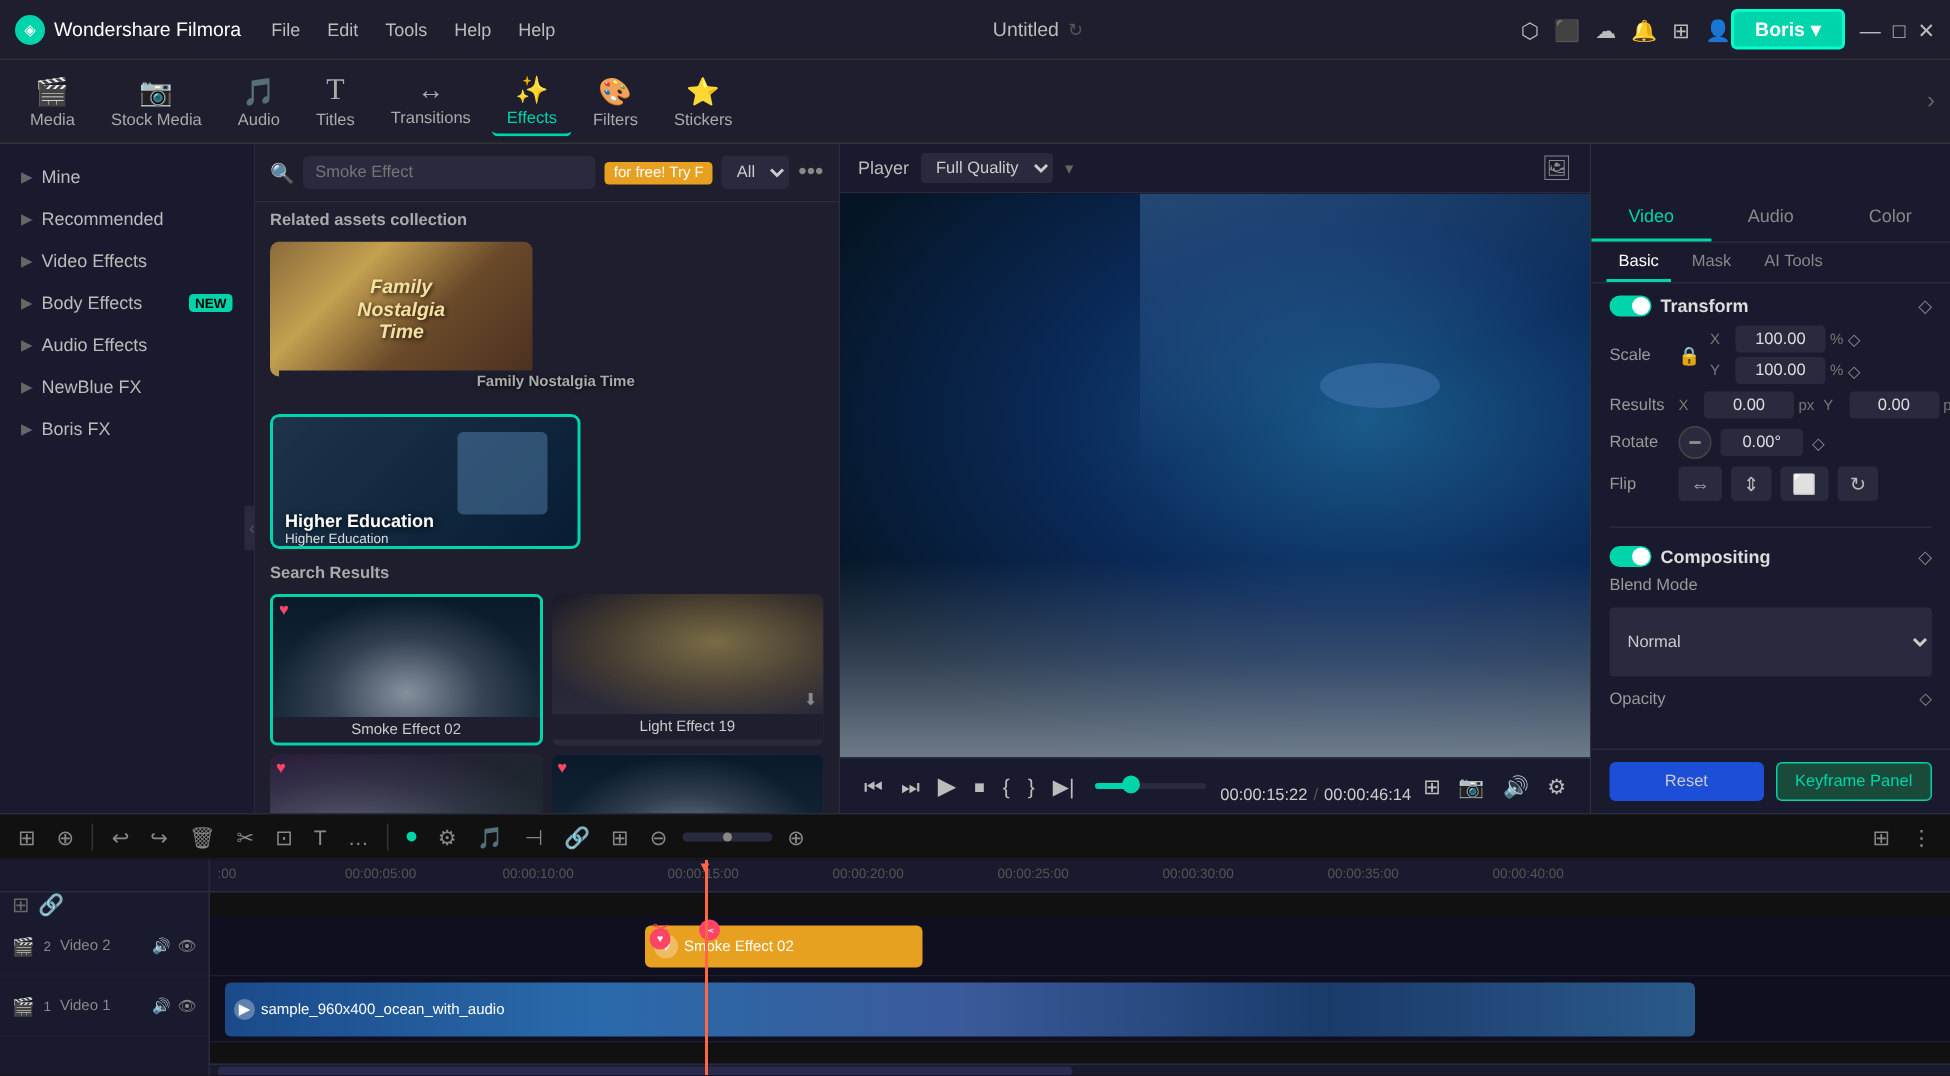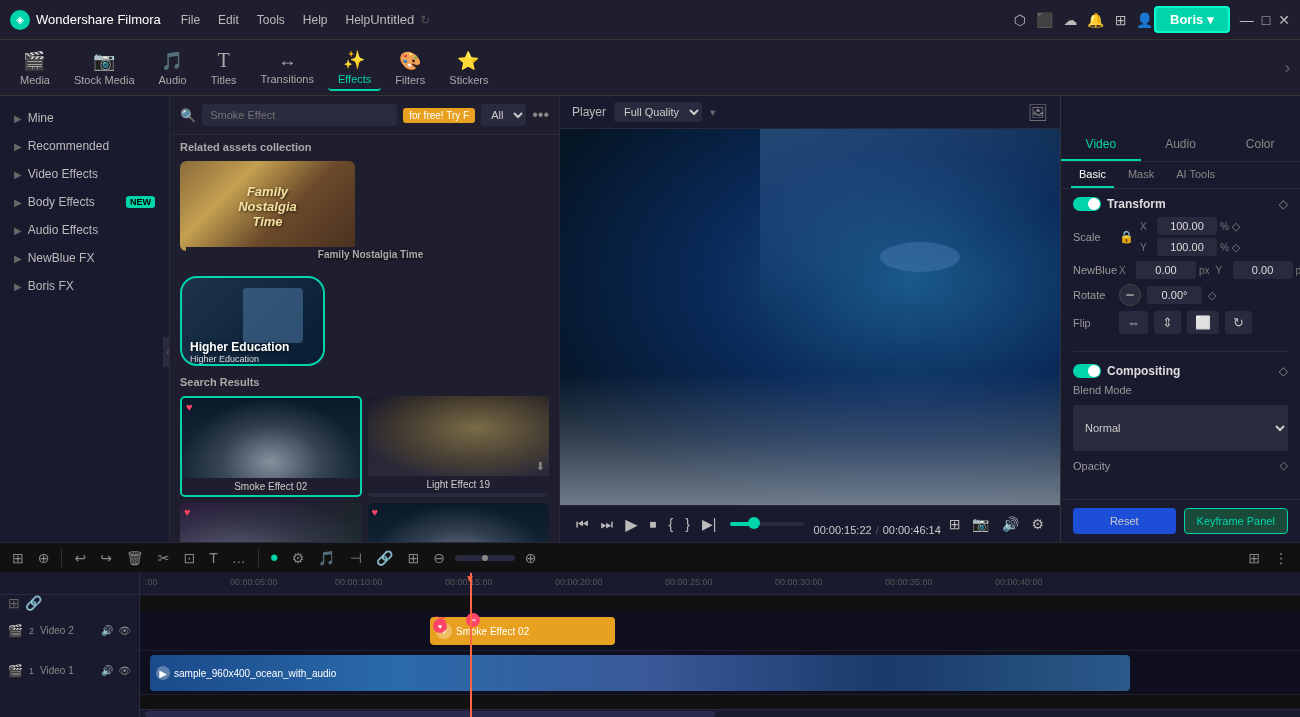--- a/index.html
+++ b/index.html
@@ -4,21 +4,21 @@
   <style>
     * { box-sizing: border-box; margin: 0; padding: 0; }
     body { font-family: 'Segoe UI', Arial, sans-serif; background: #1a1a2e; color: #ccc; font-size: 12px; overflow: hidden; width: 1300px; height: 717px; }
     
     
     #topbar { display: flex; align-items: center; background: #1e1e2e; height: 40px; padding: 0 10px; border-bottom: 1px solid #333; }
     #topbar .logo { display: flex; align-items: center; gap: 6px; color: #fff; font-size: 13px; margin-right: 20px; }
     #topbar .logo-icon { width: 20px; height: 20px; background: #00d4aa; border-radius: 50%; display: flex; align-items: center; justify-content: center; color: #fff; font-size: 10px; }
     #topbar .menu-items { display: flex; gap: 18px; color: #bbb; font-size: 12px; }
     #topbar .menu-items span { cursor: pointer; }
-    #topbar .title-area { flex: 1; display: flex; justify-content: flex-start; align-items: center; gap: 6px; color: #bbb; font-size: 13px; }
+    #topbar .title-area { flex: 1; display: flex; justify-content: center; align-items: center; gap: 6px; color: #bbb; font-size: 13px; }
     #topbar .right-icons { display: flex; align-items: center; gap: 10px; }
     #topbar .right-icons .icon-btn { color: #bbb; cursor: pointer; font-size: 14px; }
     #export-btn { background: #00d4aa; border: 2px solid #00ffcc; color: #fff; padding: 4px 14px; border-radius: 4px; cursor: pointer; font-size: 13px; font-weight: bold; display: flex; align-items: center; gap: 4px; }
     #topbar .win-btns { display: flex; gap: 8px; margin-left: 10px; color: #bbb; font-size: 14px; }
 
     
     #toolbar { display: flex; align-items: center; background: #1e1e2e; height: 56px; padding: 0 10px; border-bottom: 1px solid #333; gap: 4px; }
     .toolbar-item { display: flex; flex-direction: column; align-items: center; padding: 4px 10px; cursor: pointer; color: #aaa; font-size: 11px; gap: 2px; border-radius: 4px; }
     .toolbar-item.active { color: #00d4aa; }
     .toolbar-item .t-icon { font-size: 18px; }
@@ -144,21 +144,21 @@
     .smoke-effect-2 { background: radial-gradient(ellipse at 30% 70%, rgba(150,160,180,0.5) 0%, rgba(80,90,110,0.3) 50%, transparent 80%), linear-gradient(135deg, #2a1a3a, #1a2a2a); }
     .light-effect { background: radial-gradient(ellipse at 60% 40%, rgba(255,220,100,0.4) 0%, rgba(200,160,50,0.2) 50%, transparent 80%), linear-gradient(to bottom, #1a1a2a, #2a2a3a); }
     .result-card .card-heart { color: #ff4466; font-size: 11px; position: absolute; top: 3px; left: 4px; }
     .result-card .card-dl { color: #888; font-size: 11px; position: absolute; bottom: 3px; right: 4px; }
     
     
     .asset-family { width: 175px; height: 90px; background: linear-gradient(135deg, #8a6a3a 0%, #c4a050 30%, #6a4a2a 60%, #4a3020 100%); border-radius: 6px; position: relative; overflow: hidden; }
     .asset-family-text { position: absolute; top: 50%; left: 50%; transform: translate(-50%,-50%); color: #f5e0a0; font-size: 13px; font-style: italic; text-align: center; text-shadow: 1px 1px 3px rgba(0,0,0,0.7); font-weight: 600; }
     
     
-    .asset-higher { width: 145px; height: 90px; background: linear-gradient(135deg, #2a4a6a 0%, #1a3a5a 50%, #0a2a4a 100%); border-radius: 17px; position: relative; overflow: hidden; border: 2px solid #00d4aa; }
+    .asset-higher { width: 207px; height: 90px; background: linear-gradient(135deg, #2a4a6a 0%, #1a3a5a 50%, #0a2a4a 100%); border-radius: 6px; position: relative; overflow: hidden; border: 2px solid #00d4aa; }
     .asset-higher-overlay { position: absolute; inset: 0; background: rgba(0,0,0,0.3); }
     .asset-higher-text { position: absolute; bottom: 10px; left: 8px; color: #fff; font-size: 12px; font-weight: 700; text-shadow: 1px 1px 4px rgba(0,0,0,0.9); }
     .asset-higher-sub { position: absolute; bottom: 0px; left: 8px; color: #ddd; font-size: 9px; }
   </style>
 </head>
 <body>
 
 <div id="topbar">
   <div class="logo">
     <div class="logo-icon">◈</div>
@@ -404,21 +404,21 @@
           <div class="prop-input-group">
             <span class="prop-axis">Y</span>
             <input class="prop-input" type="text" value="100.00" style="">
             <span class="prop-unit">%</span>
             <span class="prop-reset">◇</span>
           </div>
         </div>
       </div>
 
       <div class="prop-row">
-        <span class="prop-label">NewBlue</span>
+        <span class="prop-label">Results</span>
         <div class="prop-input-group">
           <span class="prop-axis">X</span>
           <input class="prop-input" type="text" value="0.00" style="">
           <span class="prop-unit">px</span>
         </div>
         <div class="prop-input-group">
           <span class="prop-axis">Y</span>
           <input class="prop-input" type="text" value="0.00" style="">
           <span class="prop-unit">px</span>
         </div>

